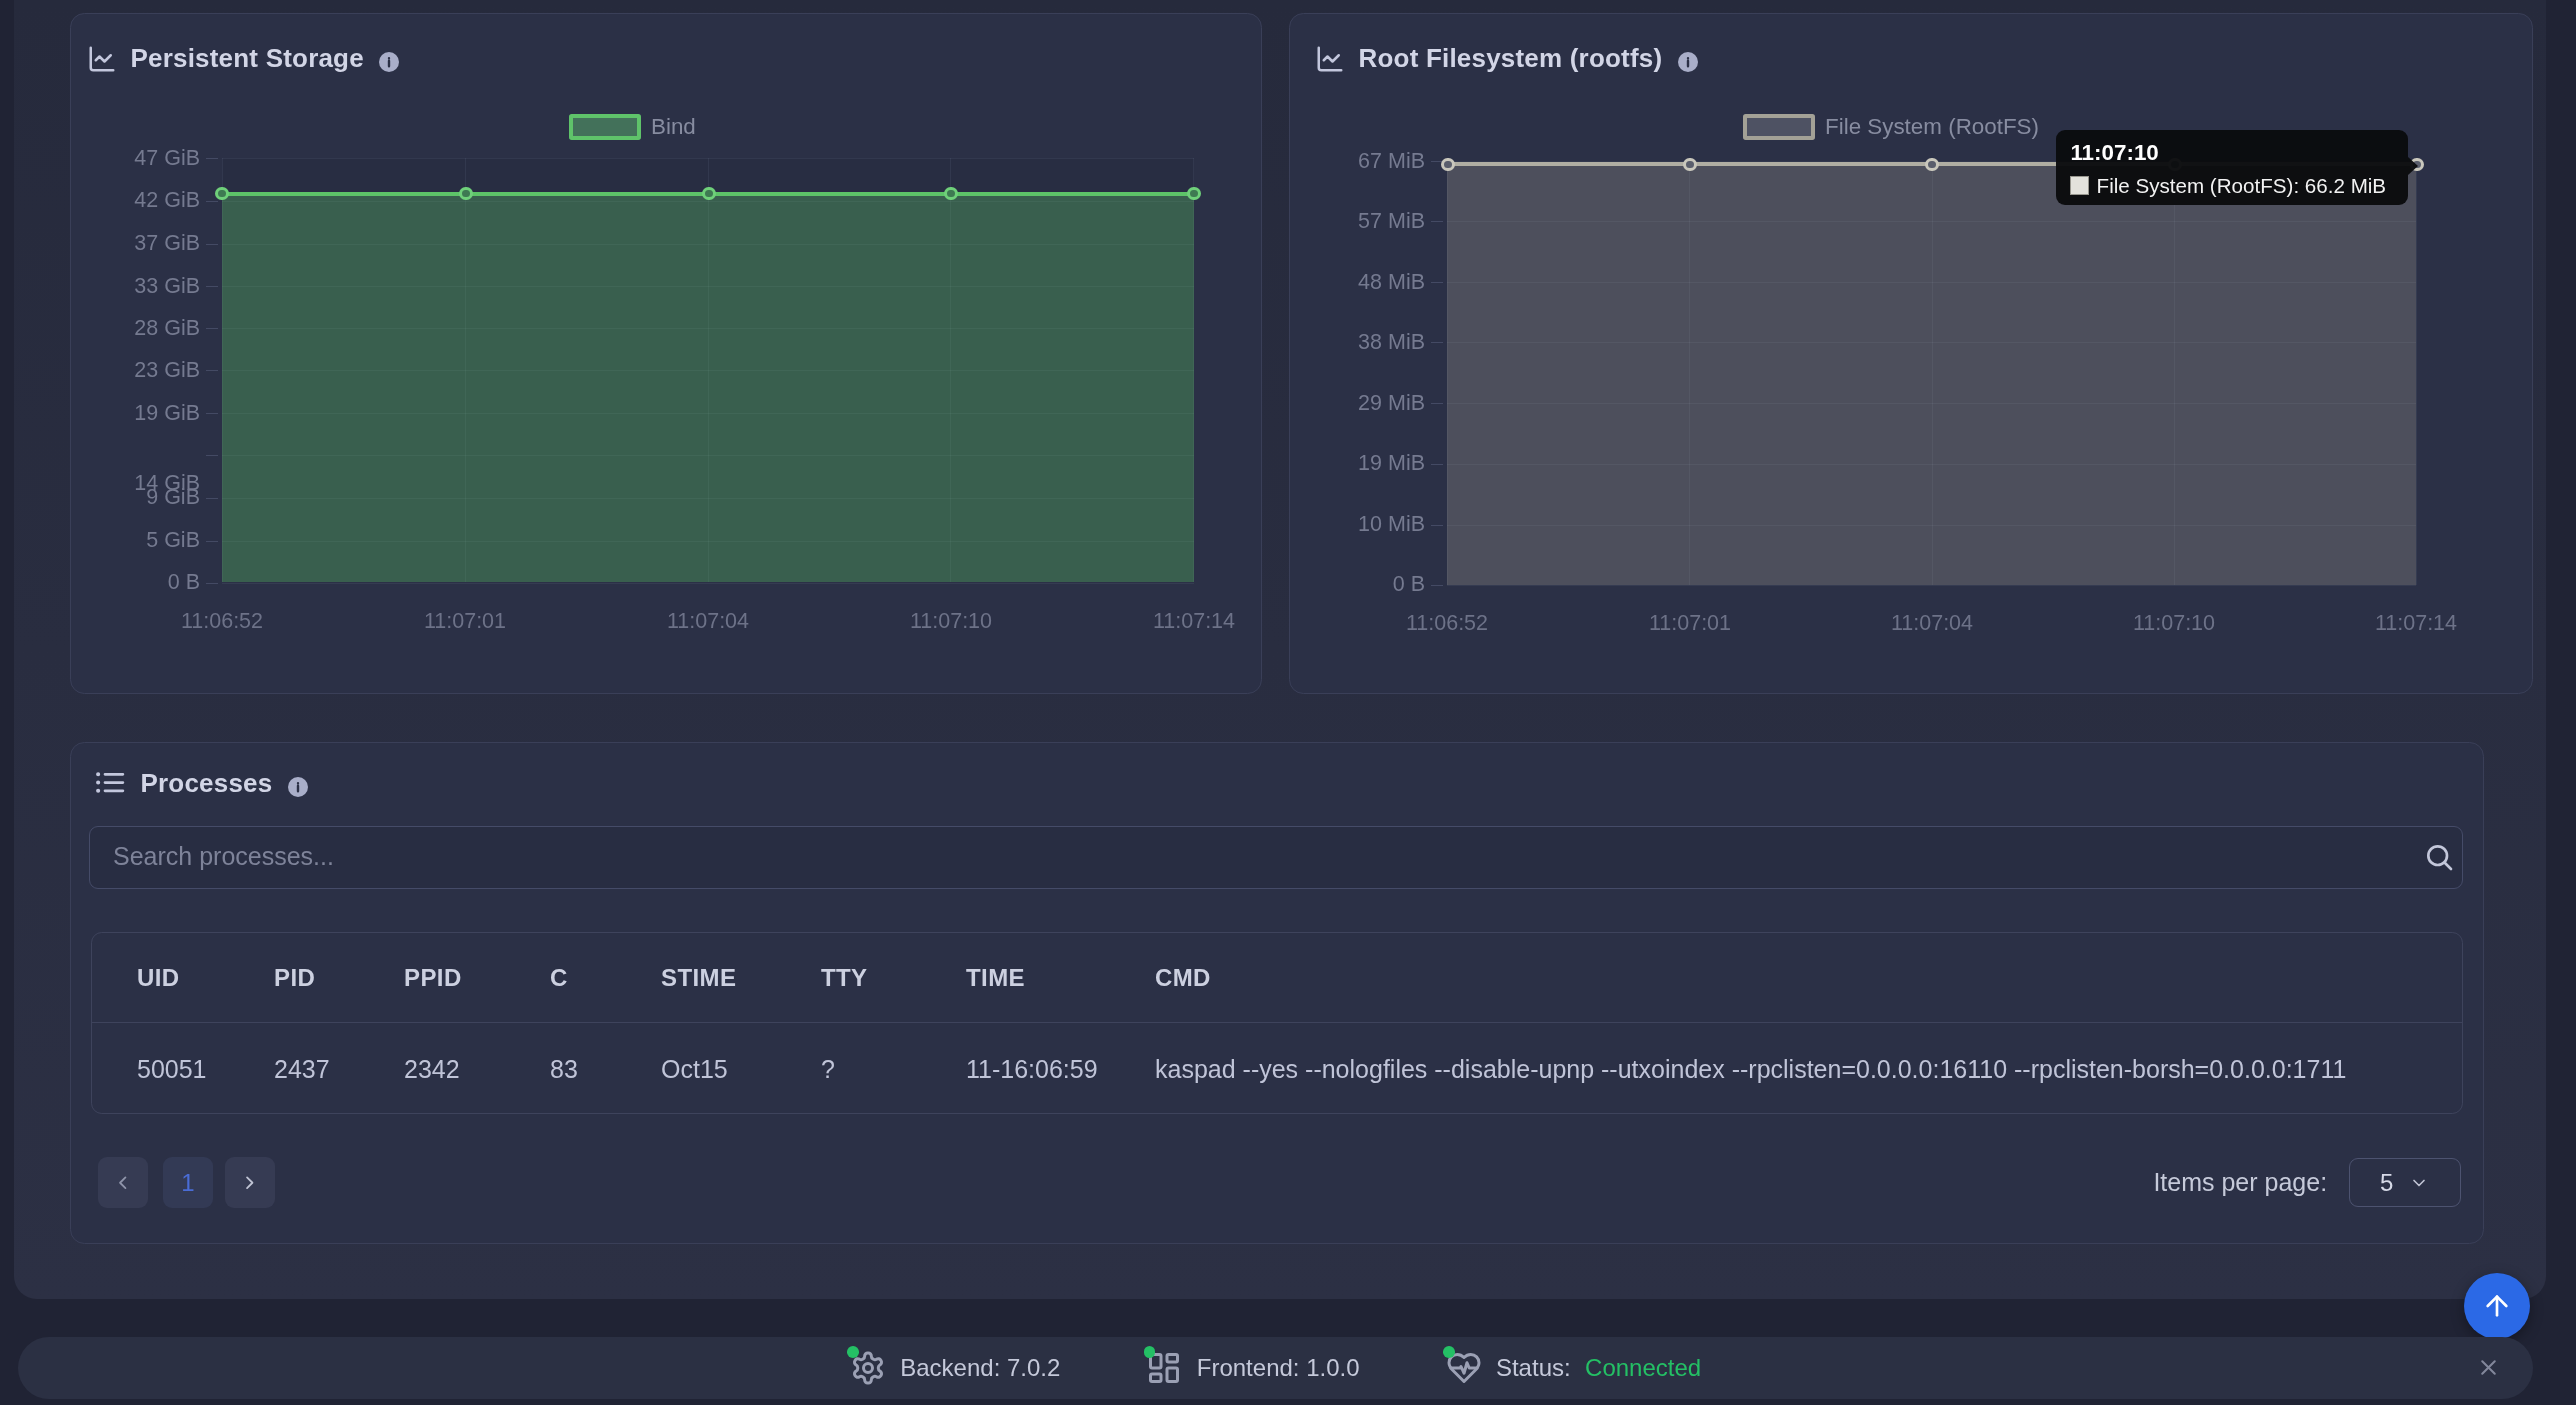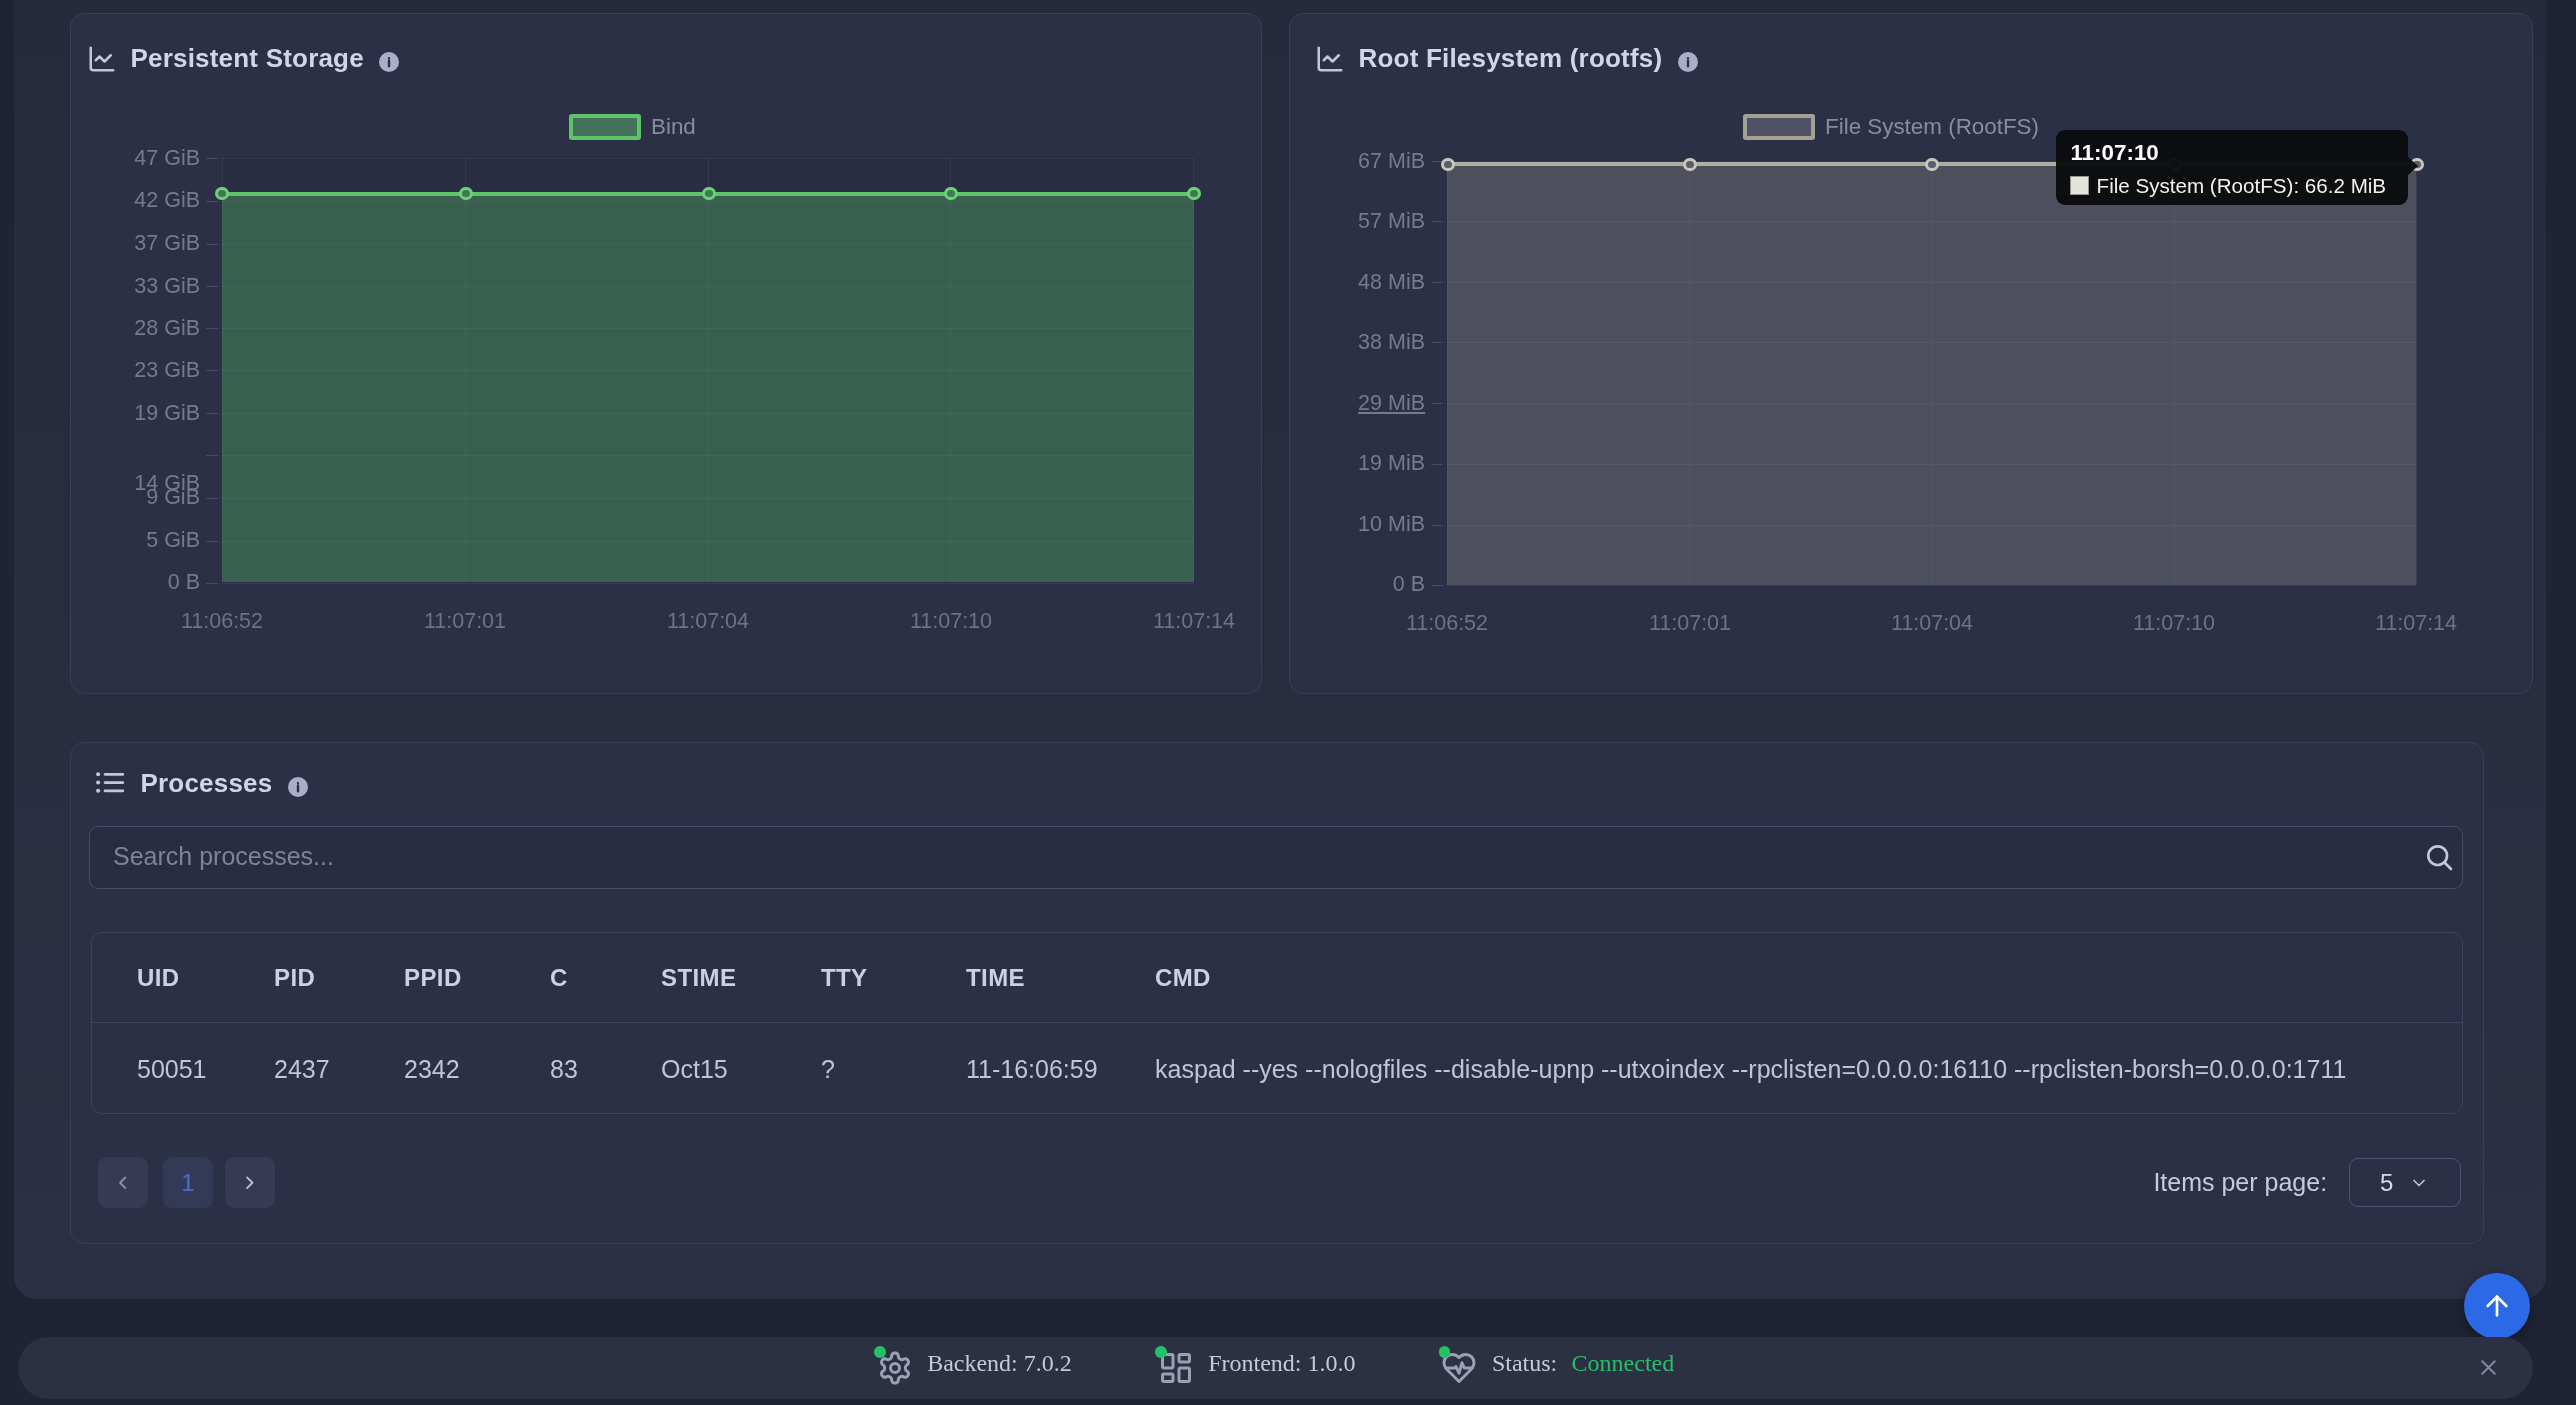--- a/index.html
+++ b/index.html
@@ -70,21 +70,21 @@
 
   .ipp { position:absolute; top:415px; right:22.4px; display:flex; align-items:center; gap:21.5px; }
   .ipp-label { font-size:25px; color:#c6cada; }
   .ipp-select { width:112px; height:49px; border:1.3px solid #4d5370; border-radius:9px;
                 display:flex; align-items:center; justify-content:center; gap:16px; }
   .ipp-value { font-size:24px; color:#d6d9e7; }
 
   
   .footer { position:absolute; left:18px; top:1337px; width:2515px; height:62px; background:#2b3043;
             border-radius:31px; display:flex; align-items:center; justify-content:center; gap:86px; }
-  .fitem { display:flex; gap:14.4px;font-family:Liberation Serif, serif; }
+  .fitem { display:flex; align-items:center; gap:14.4px; }
   .ficon { position:relative; width:36px; height:36px; color:#9ba0b4; }
   .ficon .gdot { position:absolute; left:-2.7px; top:-3.6px; width:11.7px; height:11.7px; border-radius:50%; background:#24c065; }
   .ftext { font-size:24px; color:#c5c9da; }
   .fgreen { color:#24c065; }
   .fclose { position:absolute; right:32px; top:18px; width:25px; height:25px; color:#82879b; }
 
   .fab { position:absolute; left:2464px; top:1273px; width:66px; height:66px; border-radius:50%;
          background:#2b69e6; display:flex; align-items:center; justify-content:center; box-shadow:0 3.6px 12.6px rgba(0,0,0,.35); }
   .fab svg { width:32px; height:32px; color:#ffffff; }
 
@@ -202,21 +202,21 @@
     <div class="vgrid" style="left:157px;  top:147px; height:424px;"></div>
     <div class="vgrid" style="left:399px;  top:147px; height:424px;"></div>
     <div class="vgrid" style="left:642px;  top:147px; height:424px;"></div>
     <div class="vgrid" style="left:884px;  top:147px; height:424px;"></div>
     <div class="vgrid" style="left:1126px; top:147px; height:424px;"></div>
 
     <div class="ylab" style="left:0; top:133px; width:135px;text-align:right;">67 MiB</div>
     <div class="ylab" style="left:0; top:193px; width:135px;">57 MiB</div>
     <div class="ylab" style="left:0; top:254px; width:135px;">48 MiB</div>
     <div class="ylab" style="left:0; top:314px; width:135px;">38 MiB</div>
-    <div class="ylab" style="left:0; top:375px; width:135px;text-decoration:underline;">29 MiB</div>
+    <div class="ylab" style="left:0; top:375px; width:135px;">29 MiB</div>
     <div class="ylab" style="left:0; top:435px; width:135px;">19 MiB</div>
     <div class="ylab" style="left:0; top:496px; width:135px;">10 MiB</div>
     <div class="ylab" style="left:0; top:556px; width:135px;">0 B</div>
     <div class="ytick" style="left:141px; top:147px;"></div>
     <div class="ytick" style="left:141px; top:207px;"></div>
     <div class="ytick" style="left:141px; top:268px;"></div>
     <div class="ytick" style="left:141px; top:328px;"></div>
     <div class="ytick" style="left:141px; top:389px;"></div>
     <div class="ytick" style="left:141px; top:450px;"></div>
     <div class="ytick" style="left:141px; top:511px;"></div>

